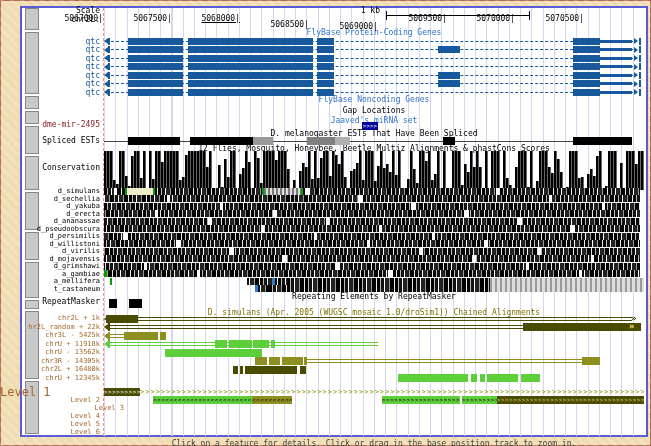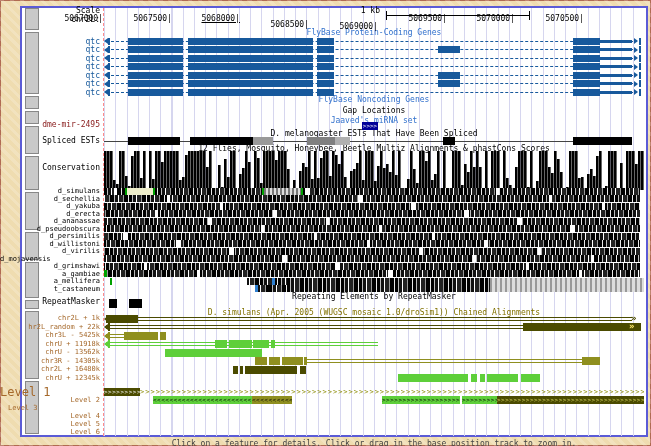--- a/index.html
+++ b/index.html
@@ -379,21 +379,21 @@
     <div style="position: absolute; left: 0px; top: 239.5px; width: 100px; text-align: right; font-size: 7px; line-height: 8px;">d_willistoni</div>
     <div style="position: absolute; left: 104px; top: 240px; width: 536px; height: 7px; background: repeating-linear-gradient(90deg, rgb(0, 0, 0) 0px, rgb(0, 0, 0) 3px, rgb(187, 187, 187) 3px, rgb(187, 187, 187) 4px, rgb(17, 17, 17) 4px, rgb(17, 17, 17) 7px, rgb(255, 255, 255) 7px, rgb(255, 255, 255) 8px, rgb(34, 34, 34) 8px, rgb(34, 34, 34) 12px, rgb(153, 153, 153) 12px, rgb(153, 153, 153) 13px, rgb(0, 0, 0) 13px, rgb(0, 0, 0) 17px, rgb(232, 232, 232) 17px, rgb(232, 232, 232) 18px) 49px 0px;"></div>
     <div style="position: absolute; left: 485px; top: 240px; width: 3px; height: 7px; background: rgb(255, 255, 255);"></div>
     <div style="position: absolute; left: 176px; top: 240px; width: 5px; height: 7px; background: rgb(255, 255, 255);"></div>
     <div style="position: absolute; left: 367px; top: 240px; width: 3px; height: 7px; background: rgb(255, 255, 255);"></div>
     <div style="position: absolute; left: 0px; top: 247px; width: 100px; text-align: right; font-size: 7px; line-height: 8px;">d_virilis</div>
     <div style="position: absolute; left: 104px; top: 247.5px; width: 536px; height: 7px; background: repeating-linear-gradient(90deg, rgb(0, 0, 0) 0px, rgb(0, 0, 0) 3px, rgb(187, 187, 187) 3px, rgb(187, 187, 187) 4px, rgb(17, 17, 17) 4px, rgb(17, 17, 17) 7px, rgb(255, 255, 255) 7px, rgb(255, 255, 255) 8px, rgb(34, 34, 34) 8px, rgb(34, 34, 34) 12px, rgb(153, 153, 153) 12px, rgb(153, 153, 153) 13px, rgb(0, 0, 0) 13px, rgb(0, 0, 0) 17px, rgb(232, 232, 232) 17px, rgb(232, 232, 232) 18px) 56px 0px;"></div>
     <div style="position: absolute; left: 538px; top: 247.5px; width: 3px; height: 7px; background: rgb(255, 255, 255);"></div>
     <div style="position: absolute; left: 229px; top: 247.5px; width: 5px; height: 7px; background: rgb(255, 255, 255);"></div>
     <div style="position: absolute; left: 420px; top: 247.5px; width: 3px; height: 7px; background: rgb(255, 255, 255);"></div>
-    <div style="position: absolute; left: 0px; top: 254.5px; width: 100px; font-size: 7px; line-height: 8px;">d_mojavensis</div>
+    <div style="position: absolute; left: 0px; top: 254.5px; width: 100px; text-align: right; font-size: 7px; line-height: 8px;">d_mojavensis</div>
     <div style="position: absolute; left: 104px; top: 255px; width: 536px; height: 7px; background: repeating-linear-gradient(90deg, rgb(0, 0, 0) 0px, rgb(0, 0, 0) 3px, rgb(187, 187, 187) 3px, rgb(187, 187, 187) 4px, rgb(17, 17, 17) 4px, rgb(17, 17, 17) 7px, rgb(255, 255, 255) 7px, rgb(255, 255, 255) 8px, rgb(34, 34, 34) 8px, rgb(34, 34, 34) 12px, rgb(153, 153, 153) 12px, rgb(153, 153, 153) 13px, rgb(0, 0, 0) 13px, rgb(0, 0, 0) 17px, rgb(232, 232, 232) 17px, rgb(232, 232, 232) 18px) 63px 0px;"></div>
     <div style="position: absolute; left: 591px; top: 255px; width: 3px; height: 7px; background: rgb(255, 255, 255);"></div>
     <div style="position: absolute; left: 282px; top: 255px; width: 5px; height: 7px; background: rgb(255, 255, 255);"></div>
     <div style="position: absolute; left: 473px; top: 255px; width: 3px; height: 7px; background: rgb(255, 255, 255);"></div>
     <div style="position: absolute; left: 0px; top: 262px; width: 100px; text-align: right; font-size: 7px; line-height: 8px;">d_grimshawi</div>
     <div style="position: absolute; left: 104px; top: 262.5px; width: 536px; height: 7px; background: repeating-linear-gradient(90deg, rgb(0, 0, 0) 0px, rgb(0, 0, 0) 3px, rgb(187, 187, 187) 3px, rgb(187, 187, 187) 4px, rgb(17, 17, 17) 4px, rgb(17, 17, 17) 7px, rgb(255, 255, 255) 7px, rgb(255, 255, 255) 8px, rgb(34, 34, 34) 8px, rgb(34, 34, 34) 12px, rgb(153, 153, 153) 12px, rgb(153, 153, 153) 13px, rgb(0, 0, 0) 13px, rgb(0, 0, 0) 17px, rgb(232, 232, 232) 17px, rgb(232, 232, 232) 18px) 70px 0px;"></div>
     <div style="position: absolute; left: 144px; top: 262.5px; width: 3px; height: 7px; background: rgb(255, 255, 255);"></div>
     <div style="position: absolute; left: 335px; top: 262.5px; width: 5px; height: 7px; background: rgb(255, 255, 255);"></div>
     <div style="position: absolute; left: 526px; top: 262.5px; width: 3px; height: 7px; background: rgb(255, 255, 255);"></div>
     <div style="position: absolute; left: 0px; top: 269.5px; width: 100px; text-align: right; font-size: 7px; line-height: 8px;">a_gambiae</div>
@@ -454,21 +454,21 @@
     <div style="position: absolute; left: 240px; top: 365.5px; width: 3px; height: 8px; background: rgb(75, 75, 0);"></div>
     <div style="position: absolute; left: 245px; top: 365.5px; width: 52px; height: 8px; background: rgb(75, 75, 0);"></div>
     <div style="position: absolute; left: 300px; top: 365.5px; width: 6px; height: 8px; background: rgb(75, 75, 0);"></div>
     <div style="position: absolute; left: 398px; top: 374px; width: 70px; height: 8px; background: rgb(94, 207, 58);"></div>
     <div style="position: absolute; left: 471px; top: 374px; width: 6px; height: 8px; background: rgb(94, 207, 58);"></div>
     <div style="position: absolute; left: 480px; top: 374px; width: 5px; height: 8px; background: rgb(94, 207, 58);"></div>
     <div style="position: absolute; left: 487px; top: 374px; width: 31px; height: 8px; background: rgb(94, 207, 58);"></div>
     <div style="position: absolute; left: 521px; top: 374px; width: 19px; height: 8px; background: rgb(94, 207, 58);"></div>
     <div style="position: absolute; left: 0px; top: 388px; width: 100px; font-size: 12px; line-height: 8px; color: rgb(165, 104, 42);">Level 1</div>
     <div style="position: absolute; left: 0px; top: 396px; width: 100px; text-align: right; font-size: 7px; line-height: 8px; color: rgb(165, 104, 42);">Level 2</div>
-    <div style="position: absolute; left: 8px; top: 404px; width: 124px; text-align: left; font-size: 7px; line-height: 8px; color: rgb(165, 104, 42);">Level 3</div>
+    <div style="position: absolute; left: 0px; top: 404px; width: 124px; text-align: right; font-size: 7px; line-height: 8px; color: rgb(165, 104, 42);">Level 3</div>
     <div style="position: absolute; left: 0px; top: 412px; width: 100px; text-align: right; font-size: 7px; line-height: 8px; color: rgb(165, 104, 42);">Level 4</div>
     <div style="position: absolute; left: 0px; top: 420px; width: 100px; text-align: right; font-size: 7px; line-height: 8px; color: rgb(165, 104, 42);">Level 5</div>
     <div style="position: absolute; left: 0px; top: 428px; width: 100px; text-align: right; font-size: 7px; line-height: 8px; color: rgb(165, 104, 42);">Level 6</div>
     <div style="position: absolute; left: 104px; top: 388px; width: 36px; height: 8px; background: rgb(75, 75, 0); color: rgb(255, 255, 255); font-size: 6px; line-height: 8px; overflow: hidden; white-space: nowrap; letter-spacing: 0.5px;">&gt;&gt;&gt;&gt;&gt;&gt;&gt;&gt;&gt;</div>
     <div style="position: absolute; left: 140px; top: 388px; width: 504px; height: 8px; color: rgb(138, 138, 0); font-size: 7px; line-height: 8px; overflow: hidden; white-space: nowrap; letter-spacing: 1px;">&gt;&gt;&gt;&gt;&gt;&gt;&gt;&gt;&gt;&gt;&gt;&gt;&gt;&gt;&gt;&gt;&gt;&gt;&gt;&gt;&gt;&gt;&gt;&gt;&gt;&gt;&gt;&gt;&gt;&gt;&gt;&gt;&gt;&gt;&gt;&gt;&gt;&gt;&gt;&gt;&gt;&gt;&gt;&gt;&gt;&gt;&gt;&gt;&gt;&gt;&gt;&gt;&gt;&gt;&gt;&gt;&gt;&gt;&gt;&gt;&gt;&gt;&gt;&gt;&gt;&gt;&gt;&gt;&gt;&gt;&gt;&gt;&gt;&gt;&gt;&gt;&gt;&gt;&gt;&gt;&gt;&gt;&gt;&gt;&gt;&gt;&gt;&gt;&gt;&gt;&gt;&gt;&gt;&gt;&gt;&gt;&gt;&gt;&gt;&gt;&gt;&gt;&gt;&gt;&gt;&gt;&gt;&gt;&gt;&gt;&gt;&gt;&gt;&gt;&gt;&gt;&gt;&gt;&gt;&gt;&gt;&gt;&gt;&gt;&gt;&gt;&gt;&gt;&gt;&gt;&gt;&gt;&gt;&gt;&gt;&gt;&gt;&gt;&gt;&gt;&gt;&gt;&gt;&gt;&gt;&gt;&gt;&gt;&gt;&gt;&gt;&gt;&gt;&gt;&gt;&gt;&gt;&gt;&gt;&gt;&gt;&gt;&gt;&gt;&gt;&gt;&gt;&gt;&gt;&gt;</div>
     <div style="position: absolute; left: 153px; top: 396px; width: 99px; height: 8px; background: rgb(94, 207, 58); color: rgb(0, 0, 0); font-size: 6px; line-height: 8px; overflow: hidden; white-space: nowrap; letter-spacing: 0.5px;">&lt;&lt;&lt;&lt;&lt;&lt;&lt;&lt;&lt;&lt;&lt;&lt;&lt;&lt;&lt;&lt;&lt;&lt;&lt;&lt;&lt;&lt;&lt;&lt;&lt;</div>
     <div style="position: absolute; left: 252px; top: 396px; width: 40px; height: 8px; background: rgb(143, 143, 31); color: rgb(0, 0, 0); font-size: 6px; line-height: 8px; overflow: hidden; white-space: nowrap; letter-spacing: 0.5px;">&lt;&lt;&lt;&lt;&lt;&lt;&lt;&lt;&lt;&lt;</div>
     <div style="position: absolute; left: 382px; top: 396px; width: 78px; height: 8px; background: rgb(94, 207, 58); color: rgb(0, 0, 0); font-size: 6px; line-height: 8px; overflow: hidden; white-space: nowrap; letter-spacing: 0.5px;">&gt;&gt;&gt;&gt;&gt;&gt;&gt;&gt;&gt;&gt;&gt;&gt;&gt;&gt;&gt;&gt;&gt;&gt;&gt;&gt;</div>
     <div style="position: absolute; left: 462px; top: 396px; width: 35px; height: 8px; background: rgb(94, 207, 58); color: rgb(0, 0, 0); font-size: 6px; line-height: 8px; overflow: hidden; white-space: nowrap; letter-spacing: 0.5px;">&gt;&gt;&gt;&gt;&gt;&gt;&gt;&gt;&gt;</div>
     <div style="position: absolute; left: 497px; top: 396px; width: 147px; height: 8px; background: rgb(75, 75, 0); color: rgb(216, 216, 96); font-size: 6px; line-height: 8px; overflow: hidden; white-space: nowrap; letter-spacing: 0.5px;">&gt;&gt;&gt;&gt;&gt;&gt;&gt;&gt;&gt;&gt;&gt;&gt;&gt;&gt;&gt;&gt;&gt;&gt;&gt;&gt;&gt;&gt;&gt;&gt;&gt;&gt;&gt;&gt;&gt;&gt;&gt;&gt;&gt;&gt;&gt;&gt;&gt;</div>

